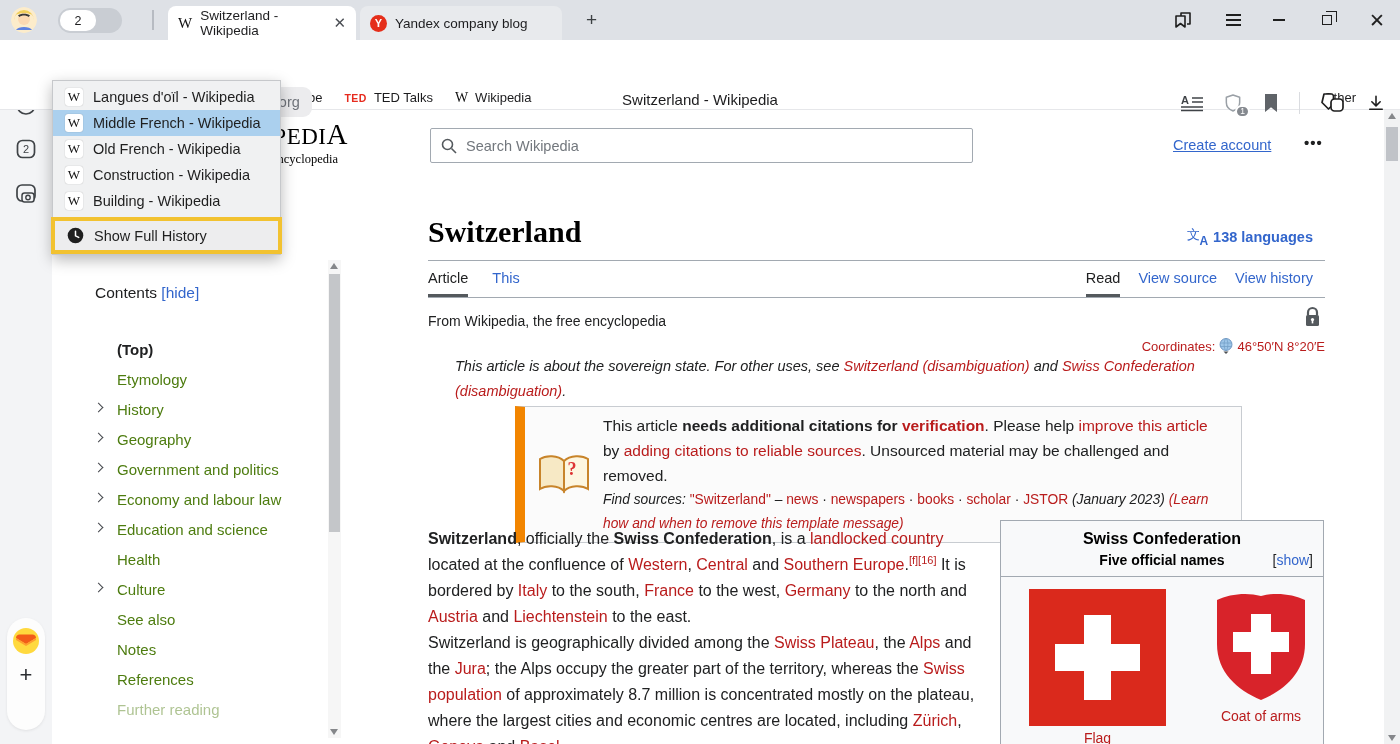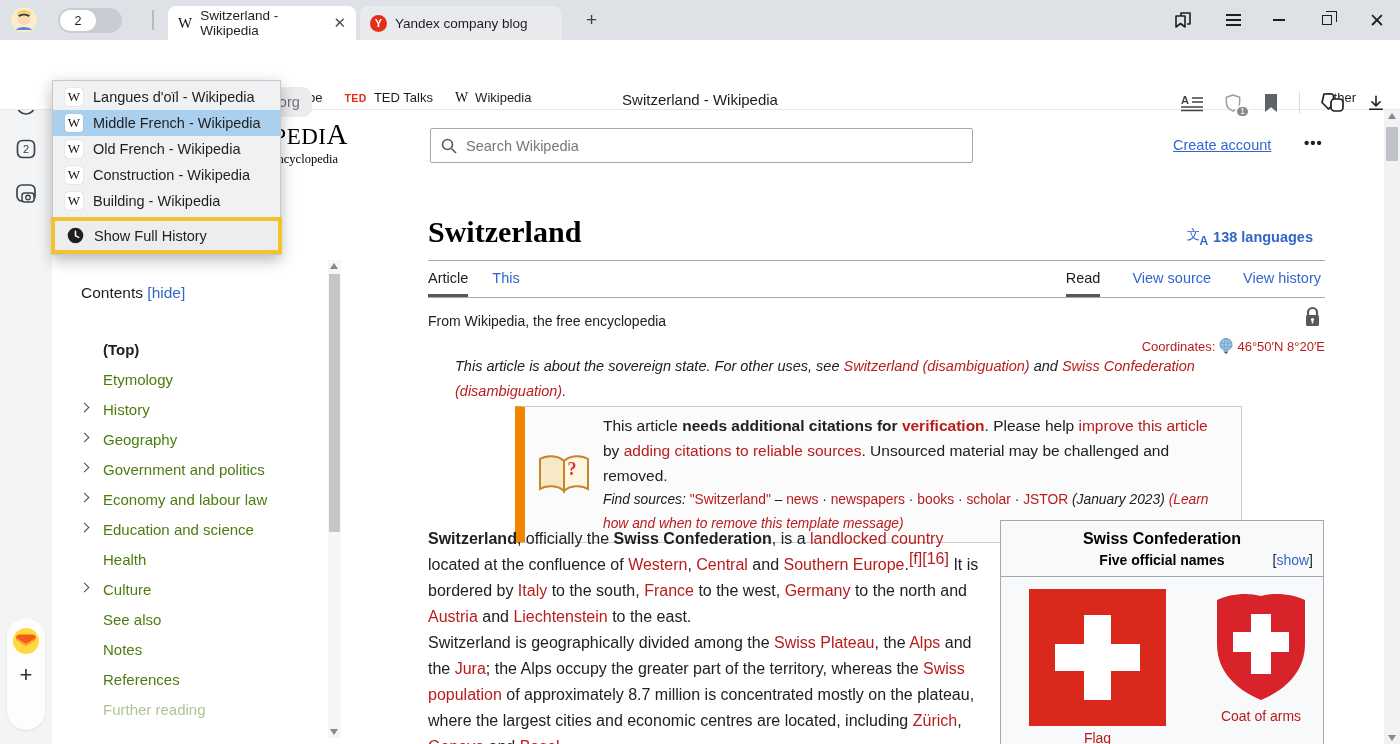--- a/index.html
+++ b/index.html
@@ -69,21 +69,21 @@
   .hdr-more{position:absolute;left:1252px;top:24px;font-size:15px;letter-spacing:1px;color:#202122;font-weight:bold}
 
   .wtitle{position:absolute;left:376px;top:105px;font-family:"Liberation Serif","DejaVu Serif",serif;font-size:30px;color:#000}
   .langsel{position:absolute;right:59px;top:118px;display:flex;align-items:center;gap:6px;color:#3366cc;font-weight:bold;font-size:14.5px}
   .langico{position:relative;width:20px;height:18px}
   .langico .zh{position:absolute;left:0;top:-2px;font-size:13px;font-weight:normal}
   .langico .la{position:absolute;right:-1px;bottom:-2px;font-size:12px}
   .title-hr{position:absolute;left:376px;right:59px;top:150px;border-top:1px solid #a2a9b1}
   .wtabs{position:absolute;left:376px;right:59px;top:158px;height:30px;border-bottom:1px solid #a2a9b1;font-size:14.5px}
   .wtabs-left{position:absolute;left:0;bottom:0;display:flex;gap:24px}
-  .wtabs-right{position:absolute;right:4px;bottom:0;display:flex;gap:32px}
+  .wtabs-right{position:absolute;right:12px;bottom:0;display:flex;gap:18px}
   .wtab{padding-bottom:8px;color:#3366cc}
   .wtab.on{color:#202122;border-bottom:3px solid #54595d}
   .subtitle{position:absolute;left:376px;top:203px;font-size:14px}
   .page-lock{position:absolute;right:62px;top:196px}
   .coords{position:absolute;right:59px;top:228px;display:flex;align-items:center;gap:4px;font-size:13px;color:#3366cc}
   .hatnote{position:absolute;left:403px;top:244px;width:795px;font-style:italic;font-size:14.5px;line-height:25px}
   .hatnote .link{font-style:italic}
 
   .ambox{position:absolute;left:463px;top:296px;width:727px;background:#fbfbfb;border:1px solid #c8ccd1;border-left:10px solid #f28500;padding:6px 14px 6px 0;display:flex;align-items:center}
   .ambox-icon{flex:0 0 78px;display:flex;justify-content:center}
@@ -101,21 +101,21 @@
   .ib-show a{color:#3366cc;text-decoration:none}
   .ib-body{position:relative;height:330px}
   .swiss-flag{position:absolute;left:28px;top:12px;width:137px;height:137px;background:#da291c}
   .swiss-flag .h{position:absolute;left:26px;top:55px;width:85px;height:27px;background:#fff}
   .swiss-flag .v{position:absolute;left:55px;top:26px;width:27px;height:85px;background:#fff}
   .flag-label{position:absolute;left:28px;top:153px;width:137px;text-align:center;color:#3366cc}
   .coat{position:absolute;left:212px;top:15px;width:96px;text-align:center}
   .coat-label{margin-top:4px;color:#3366cc}
 
   
-  .toc{position:absolute;left:29px;top:174px;width:230px;font-size:15px}
+  .toc{position:absolute;left:43px;top:174px;width:230px;font-size:15px}
   .toc-head{color:#202122;font-size:15.5px}
   .toc-head .hide{color:#3366cc}
   .toc-list{margin-top:32px}
   .toc-item{position:relative;height:30px;display:flex;align-items:center;color:#4d7c0f;padding-left:22px}
   .toc-item .tchev{position:absolute;left:0;top:10px;width:7px;height:7px;border-right:1.7px solid #44474d;border-bottom:1.7px solid #44474d;transform:rotate(-45deg)}
   .toc-item.top{color:#202122;font-weight:bold}
   .toc-item.faded{opacity:.45}
   .toc-sb{position:absolute;left:276px;top:150px;width:13px;height:478px;background:#f6f6f6}
   .toc-sb .thumb{position:absolute;left:1px;top:14px;width:11px;height:258px;background:#c4c6c9}
   .tri{width:0;height:0;border-left:4.5px solid transparent;border-right:4.5px solid transparent;position:absolute;left:2px}
@@ -130,21 +130,21 @@
   
   .histmenu{position:absolute;left:52px;top:80px;width:229px;background:#f0f1f2;border:1px solid #c6c8cb;box-shadow:0 5px 14px rgba(0,0,0,.28);z-index:50;padding-top:3px}
   .hm-item{height:26px;display:flex;align-items:center;gap:10px;padding-left:12px;font-size:14.5px;color:#1f1f1f}
   .hm-fav{width:18px;height:18px;background:#fff;border-radius:3px;box-shadow:0 0 1px rgba(0,0,0,.35);display:flex;align-items:center;justify-content:center;font-family:"Liberation Serif","DejaVu Serif",serif;font-size:13px;color:#111}
   .hm-footer{margin:3px -2px 0;border:4px solid #f2c230;background:#ededee}
   .hm-footer .hm-item{height:29px}
 
   .link{color:#b91c1c;text-decoration:none}
   .b{font-weight:bold}.i{font-style:italic}
   sup{font-size:11px;line-height:0}
-  sup .link{font-size:16px}
+  sup .link{font-size:11px}
   svg{display:block}
 </style>
 </head>
 <body>
 
 <div class="stage">
 
   <div class="wiki">
 
     <div class="wordmark">

